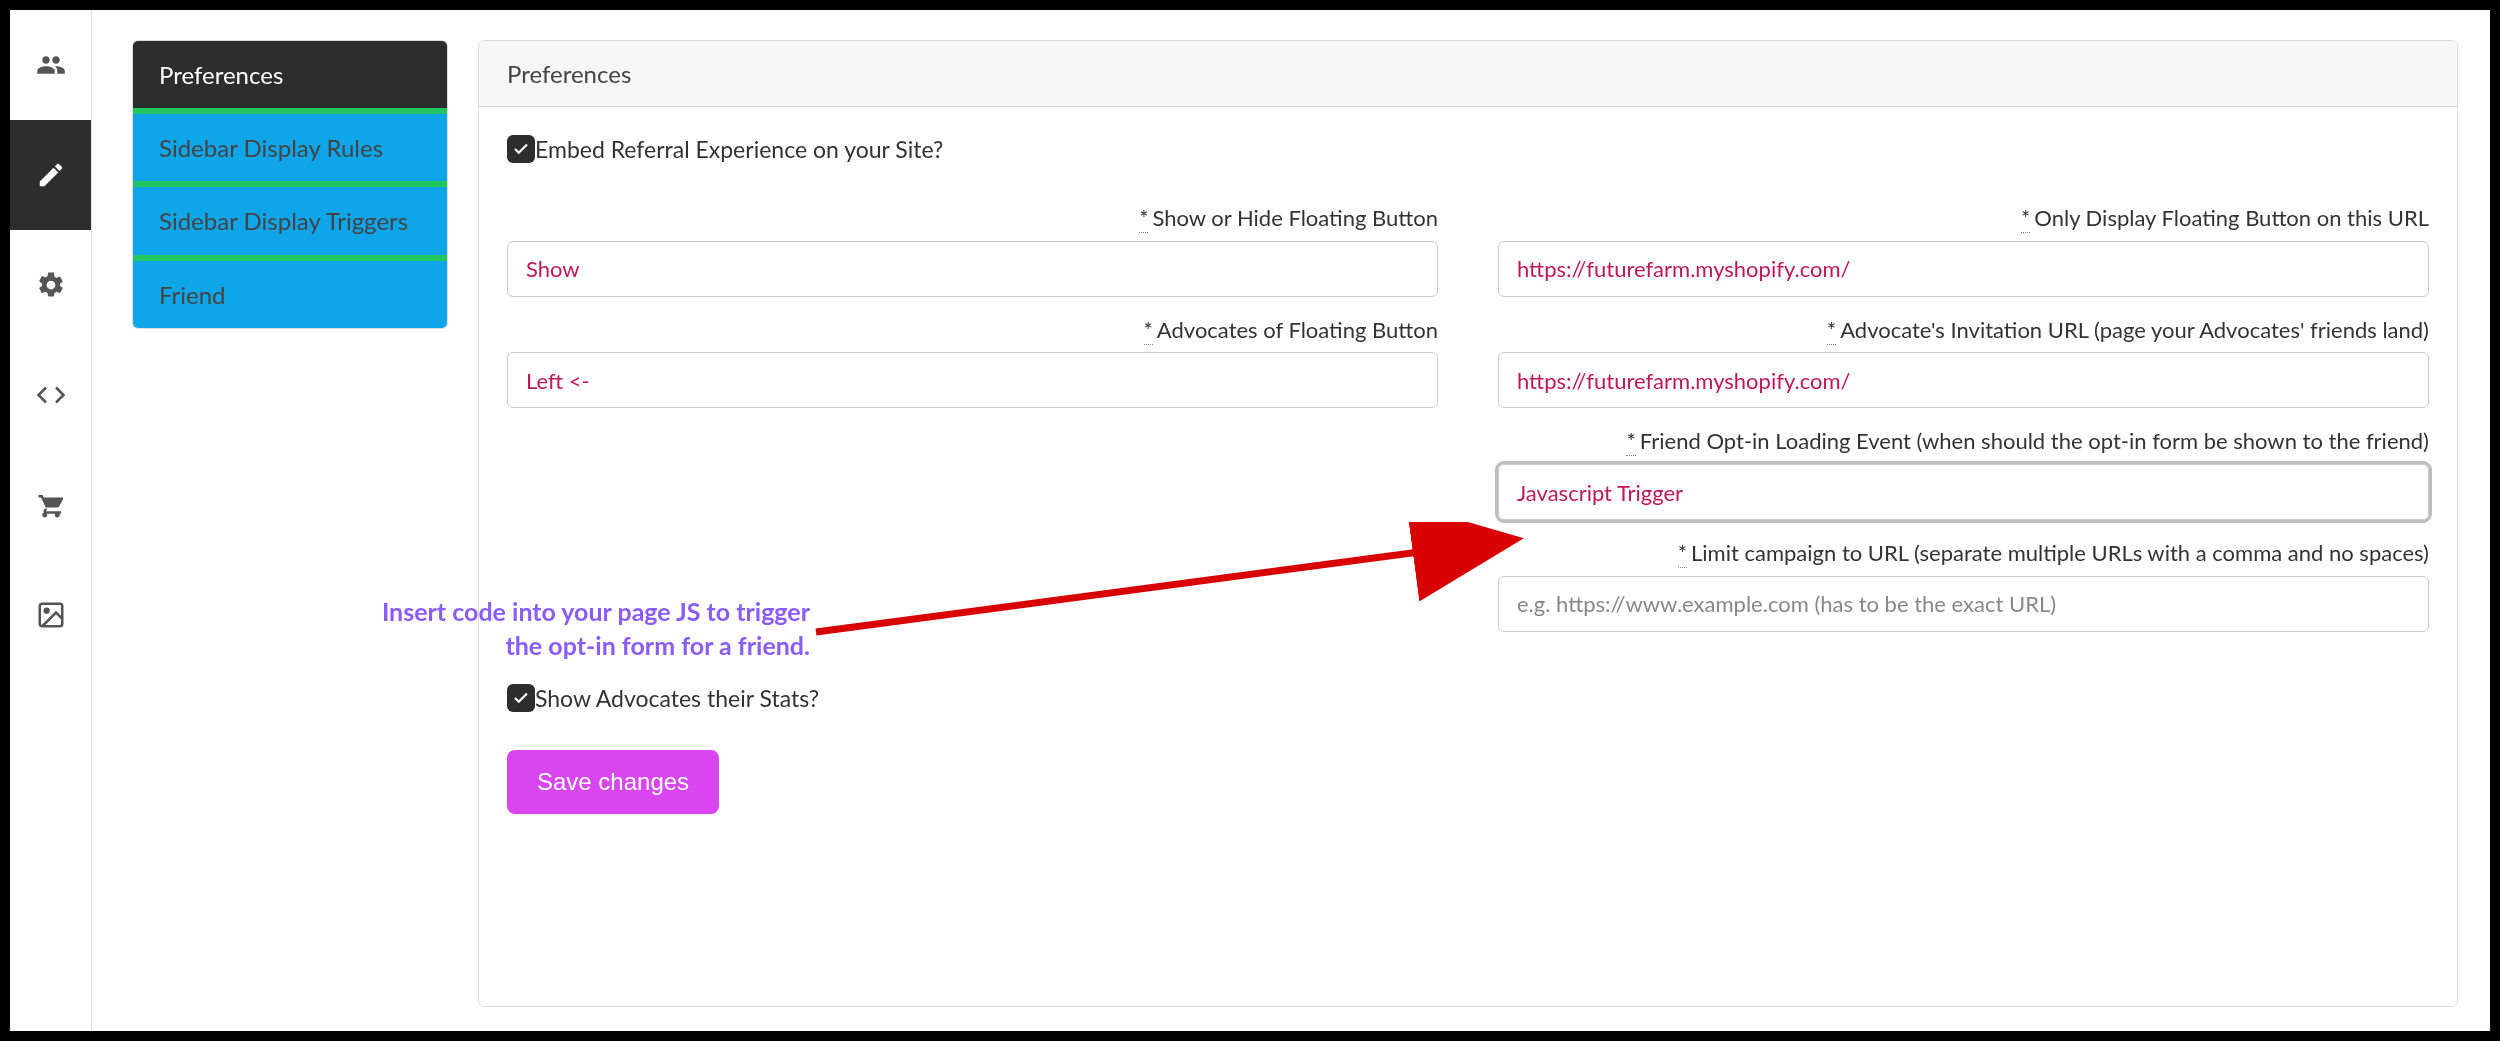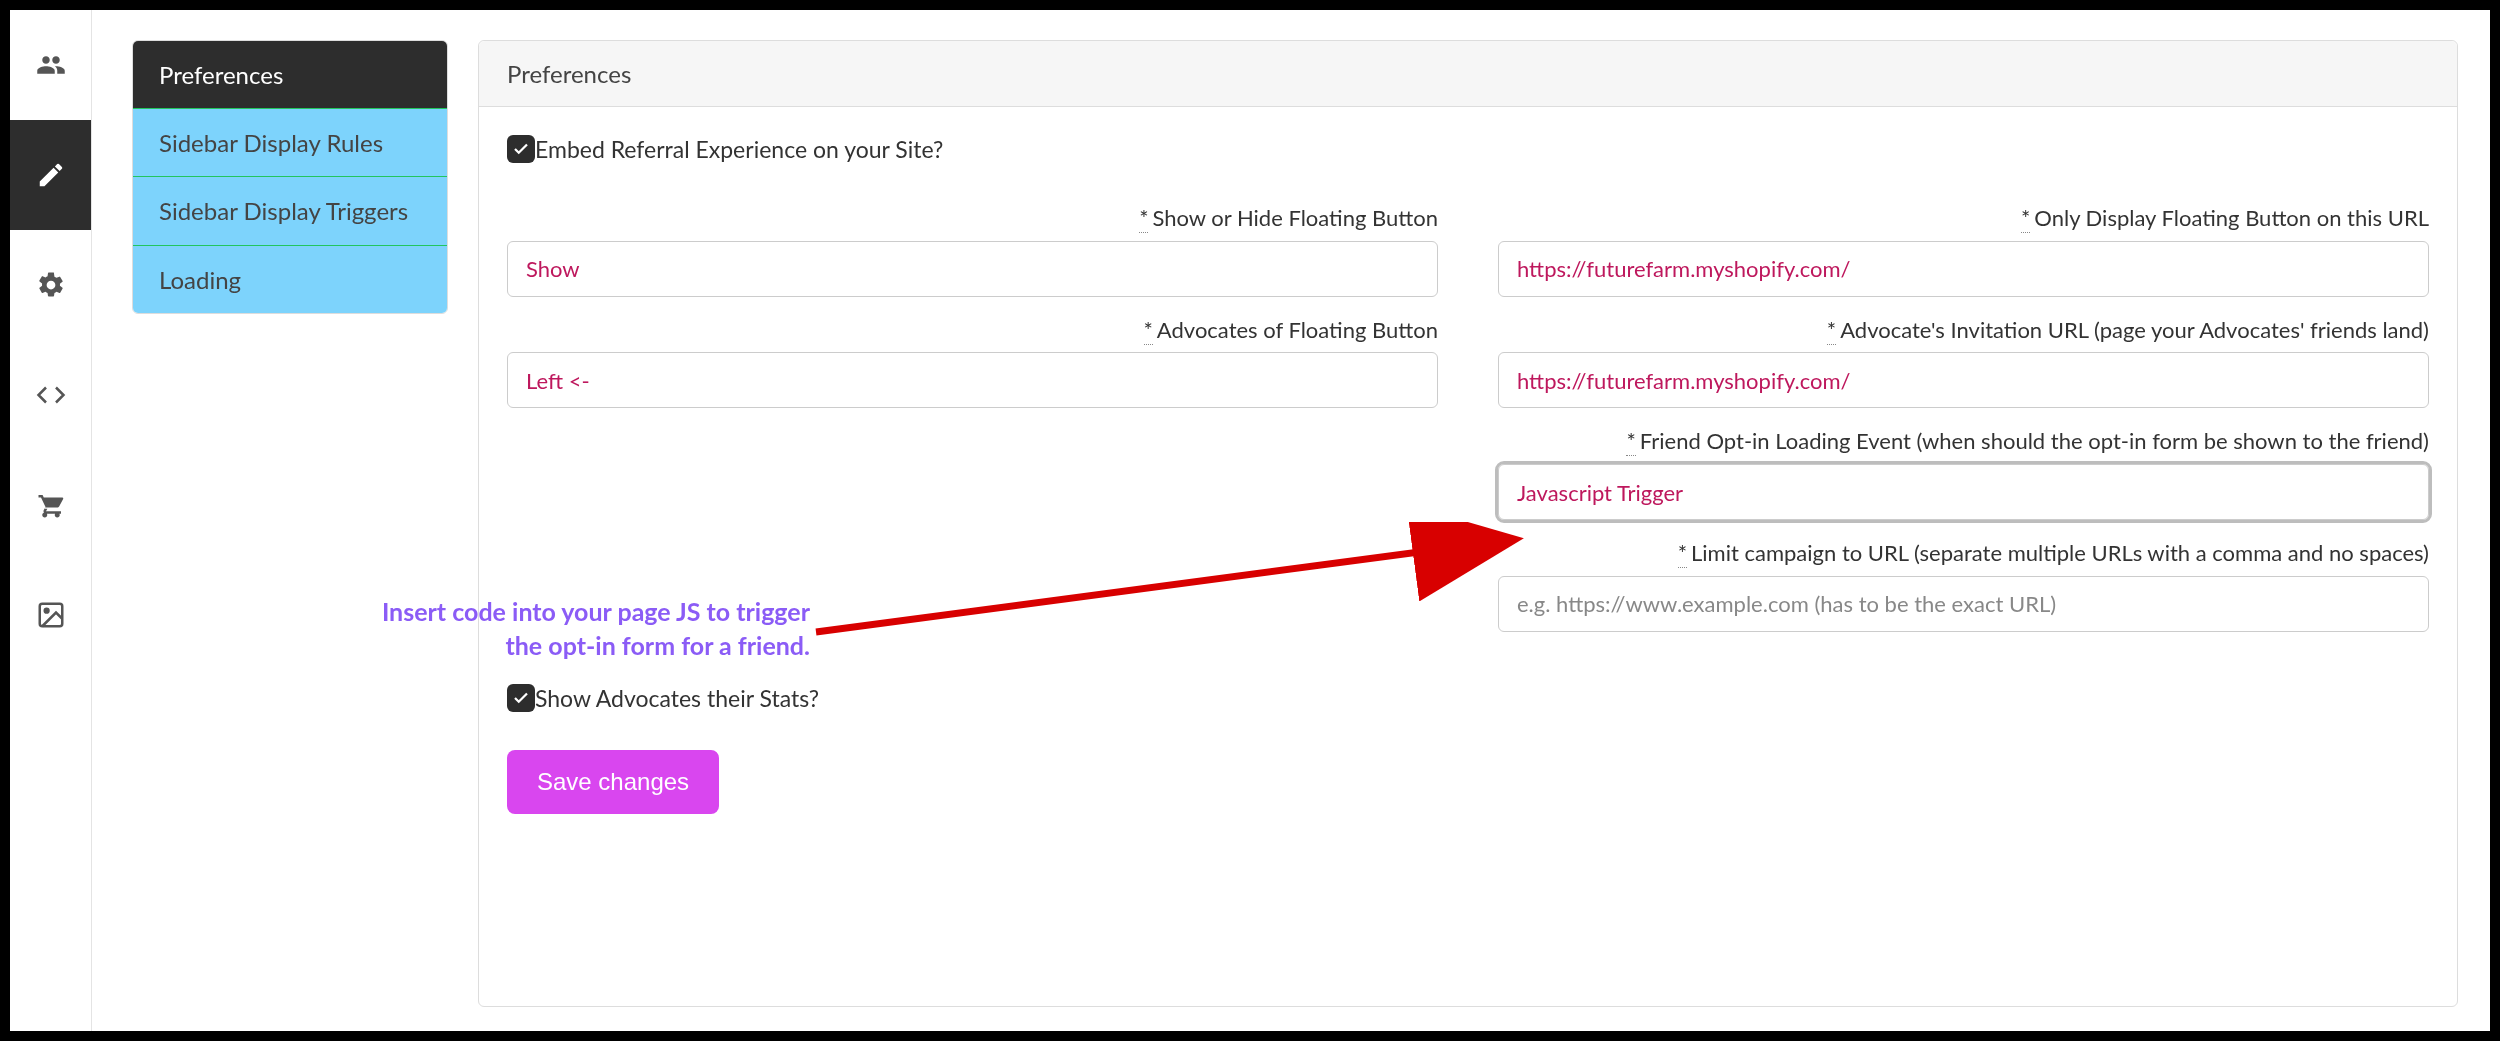--- a/index.html
+++ b/index.html
@@ -45,22 +45,22 @@
     border: 1px solid #ddd;
     border-radius: 6px;
     margin: 0 14px 0 40px;
     background: #fff;
     overflow: hidden;
   }
   .nav-item {
     padding: 18px 26px;
     font-size: 24px;
     color: #444;
-    border-top: 1px solid #22c55e;
-    background: #7dd3fc;
+    border-top: 6px solid #22c55e;
+    background: #0ea5e9;
     line-height: 1.3;
   }
   .nav-item:first-child { border-top: none; }
   .nav-item.active { background: #2d2d2d; color: #fff; }
 
   
   .main {
     flex: 1;
     padding: 30px 32px 24px 16px;
     display: flex;
@@ -209,21 +209,21 @@
           <polyline points="21 15 16 10 5 21"></polyline>
         </svg>
     </div>
   </div>
 
   <div class="sidenav">
     <div class="nav-list">
       <div class="nav-item active">Preferences</div>
       <div class="nav-item">Sidebar Display Rules</div>
       <div class="nav-item">Sidebar Display Triggers</div>
-      <div class="nav-item">Loading</div>
+      <div class="nav-item">Friend</div>
     </div>
   </div>
 
   <div class="main">
     <div class="panel">
       <div class="panel-header">Preferences</div>
       <div class="panel-body">
 
         <div class="check-row">
           <div class="chk">

